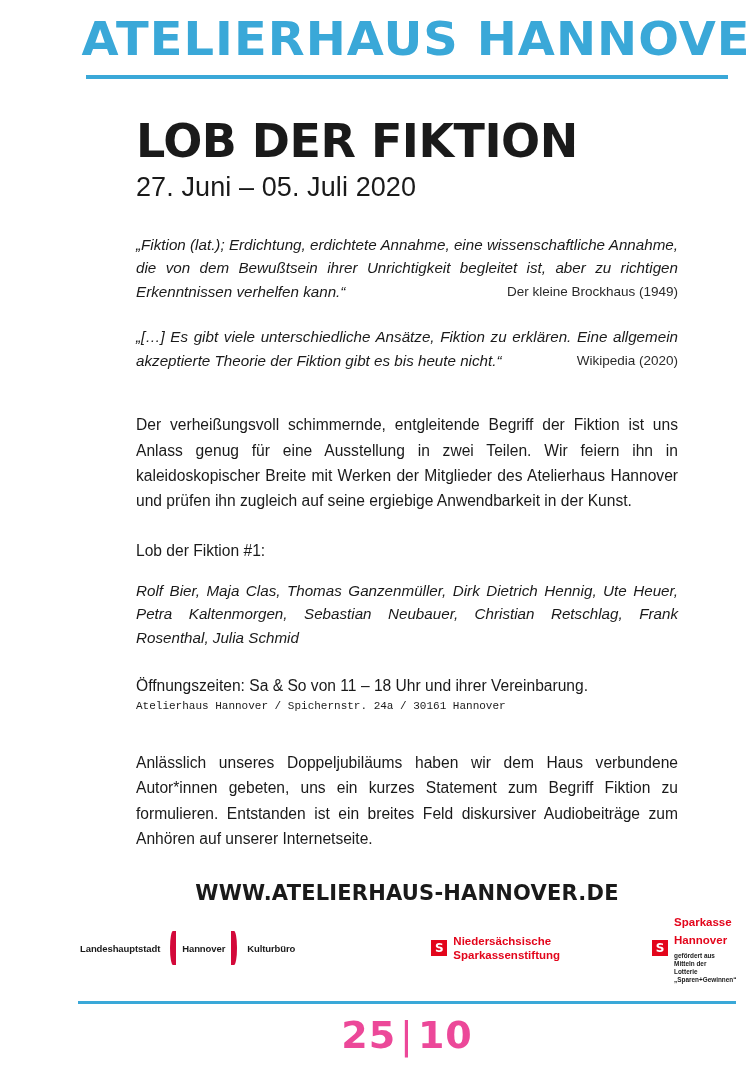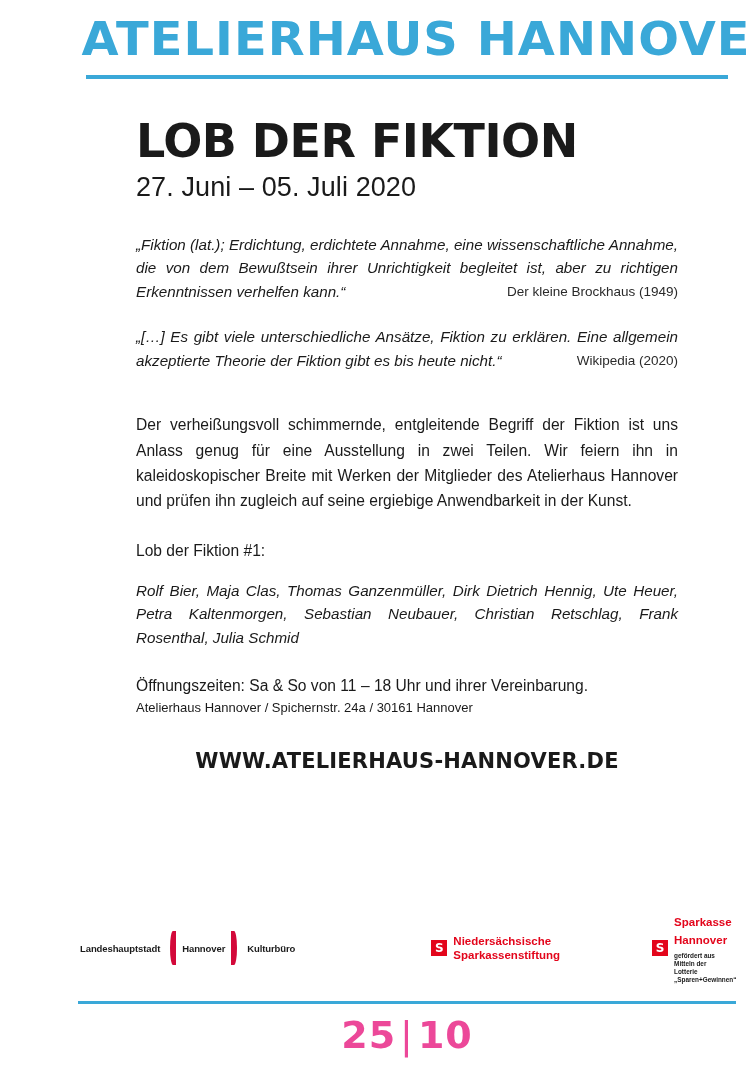--- a/index.html
+++ b/index.html
@@ -122,22 +122,23 @@
 
   .hours {
     margin-top: 24px;
     font-size: 15.6px;
     line-height: 1.6;
   }
   .hours b {
     font-weight: 400;
   }
   .venue {
-    font-size: 13px;
+    font-size: 11px;
     line-height: 1.6;
+    font-family: Liberation Mono, monospace;
   }
 
   .closing {
     margin-top: 34px;
     font-size: 15.6px;
     line-height: 1.62;
     text-align: justify;
   }
 
   .website {
@@ -323,20 +324,21 @@
 
     <div class="hours">
       <span>Öffnungszeiten:</span>
       <b>Sa &amp; So</b>
       <span>von</span>
       <b>11 – 18 Uhr</b>
       <span>und ihrer Vereinbarung.</span>
     </div>
     <div class="venue">Atelierhaus Hannover / Spichernstr. 24a / 30161 Hannover</div>
 
+    <div class="closing">Anlässlich unseres Doppeljubiläums haben wir dem Haus verbundene Autor*innen gebeten, uns ein kurzes Statement zum Begriff Fiktion zu formulieren. Entstanden ist ein breites Feld diskursiver Audiobeiträge zum Anhören auf unserer Internetseite.</div>
 
     <div class="website">WWW.ATELIERHAUS-HANNOVER.DE</div>
   </div>
 
   <div class="logos">
 
     <div class="logo logo-lhh">
       <span class="lhh-text">Landeshauptstadt</span>
       <span class="lhh-mid">
         <span class="lhh-bar lhh-bar-left"></span>

